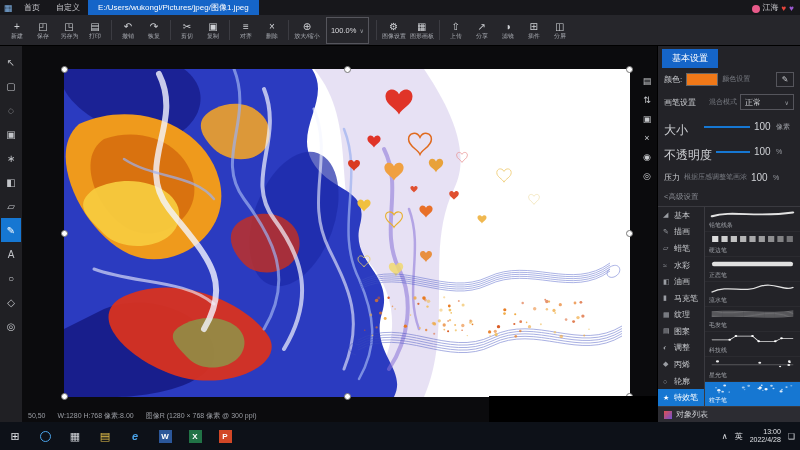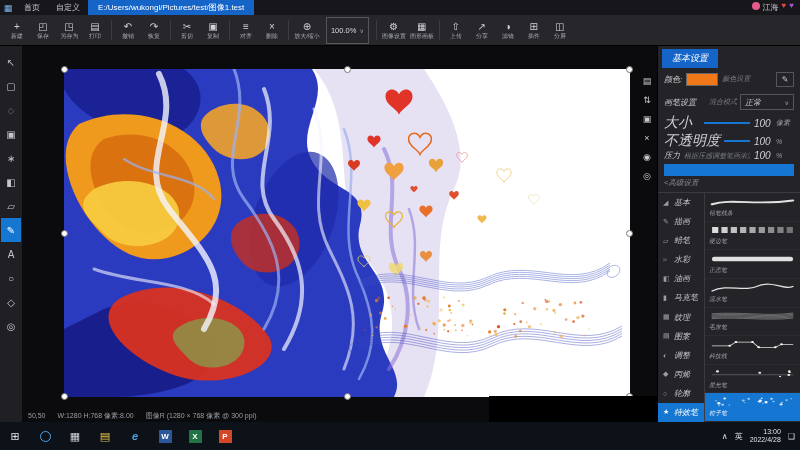--- a/index.html
+++ b/index.html
@@ -5,21 +5,21 @@
   html,body{margin:0;padding:0;width:800px;height:450px;overflow:hidden;background:#000;
     font-family:"Liberation Sans","DejaVu Sans",sans-serif;}
   .app{width:800px;height:450px;display:flex;flex-direction:column;}
 
   
   .titlebar{flex:0 0 15px;background:#17171b;display:flex;align-items:center;color:#c9c9ce;font-size:8px;}
   .logo{width:16px;text-align:center;color:#7fb3e8;font-size:9px;}
   .ttab{padding:0 8px;height:100%;display:flex;align-items:center;white-space:nowrap;}
   .ttab.doc{background:#1565c8;color:#fff;max-width:200px;overflow:hidden;text-overflow:ellipsis;display:block;line-height:15px;padding:0 10px;}
   .tspacer{flex:1;}
-  .user{display:flex;align-items:flex-start;gap:3px;padding-right:6px;}
+  .user{display:flex;align-items:flex-end;gap:3px;padding-right:6px;}
   .avatar{width:8px;height:8px;border-radius:50%;background:#e85a8a;}
   .heart{font-size:8px;line-height:8px;}
 
   
   .toolbar{flex:0 0 30px;background:#26262b;display:flex;align-items:center;padding:0 4px;border-bottom:1px solid #000;}
   .tbtn{display:flex;flex-direction:column;align-items:center;justify-content:center;min-width:26px;height:28px;color:#d0d2d6;}
   .tico{font-size:10px;line-height:11px;}
   .tlbl{font-size:7px;color:#a8abb2;line-height:8px;white-space:nowrap;transform:scale(.85);}
   .tsep{width:1px;height:20px;background:#3c3c42;margin:0 3px;}
   .zoombox{display:flex;align-items:center;gap:3px;border:1px solid #55555c;height:15px;padding:5px 4px;font-size:7.5px;color:#d8d8dc;margin:0 4px;}
@@ -34,39 +34,39 @@
   .canvas-area{flex:1;position:relative;background:#0b0b0d;min-width:0;}
   .image-wrap{position:absolute;left:42px;top:23px;width:566px;height:328px;}
   .image-wrap svg.art{width:100%;height:100%;display:block;background:#fff;}
   .handle{position:absolute;width:5px;height:5px;border-radius:50%;background:#fff;border:1px solid #777;}
   .black-strip{position:absolute;right:0;bottom:0;width:168px;height:26px;background:#000;}
   .statusbar{position:absolute;left:0;bottom:0;height:13px;display:flex;align-items:center;gap:12px;color:#9a9da3;font-size:7px;padding-left:6px;white-space:nowrap;}
   .mini{position:absolute;right:3px;top:28px;display:flex;flex-direction:column;gap:5px;align-items:center;color:#c8cacd;}
   .mini .micon{font-size:9px;width:14px;height:14px;display:flex;align-items:center;justify-content:center;}
 
   
-  .panel{flex:0 0 142px;background:#232328;display:flex;flex-direction:column;color:#cfd1d5;border-left:1px solid #000;font-style:italic;}
+  .panel{flex:0 0 142px;background:#232328;display:flex;flex-direction:column;color:#cfd1d5;border-left:1px solid #000;}
   .phead{flex:0 0 22px;display:flex;align-items:center;}
   .ptab{background:#1565c8;color:#fff;font-size:9px;padding:3px 10px;margin:2px 0 0 4px;}
   .prow{display:flex;align-items:center;padding:0 6px;font-size:8px;}
   .color-row{flex:0 0 22px;gap:4px;}
   .swatch{width:30px;height:11px;border:1px solid #666;}
   .hint{color:#7a7d84;font-size:7px;}
   .editbtn{margin-left:auto;width:16px;height:13px;border:1px solid #55555c;display:flex;align-items:center;justify-content:center;font-size:8px;color:#c2c4c8;}
   .bs-row{flex:0 0 24px;justify-content:space-between;}
   .blend{display:flex;align-items:center;gap:3px;}
   .select{border:1px solid #55555c;height:14px;display:flex;align-items:center;padding:0 4px;font-size:8px;min-width:44px;justify-content:space-between;gap:6px;}
   .select .carat{font-size:6px;color:#9a9da3;}
   .slider-row{flex:0 0 20px;gap:4px;}
-  .slabel{flex:0 0 36px;font-size:14px;white-space:nowrap;}
+  .slabel{flex:0 0 36px;font-size:12px;white-space:nowrap;margin-top:8px;}
   .slider{flex:1;height:2px;background:#4a4a52;position:relative;}
   .slider .fill{position:absolute;left:0;top:0;bottom:0;background:#1677d2;}
   .sval{width:16px;text-align:right;font-size:10px;}
   .sunit{width:18px;font-size:7px;color:#9a9da3;padding-left:2px;}
-  .pressure{flex:0 0 26px;display:flex;flex-direction:column;justify-content:center;padding:0 6px;gap:3px;}
+  .pressure{flex:0 0 26px;display:flex;flex-direction:row;justify-content:center;padding:0 6px;gap:3px;}
   .pressure .line1{display:flex;align-items:center;gap:4px;font-size:8px;}
   .pressure .hint{flex:1;overflow:hidden;white-space:nowrap;}
   .adv{flex:0 0 14px;font-size:7.5px;color:#8b8e95;padding:2px 6px 0;}
   .browser{flex:1;display:flex;min-height:0;border-top:1px solid #3a3a40;}
   .cats{width:46px;border-right:1px solid #3a3a40;display:flex;flex-direction:column;}
   .cat{flex:1;display:flex;align-items:center;gap:3px;padding-left:5px;font-size:8px;color:#c6c8cc;white-space:nowrap;}
   .cat .cglyph{font-size:7px;width:8px;color:#9a9da3;}
   .cat.active{background:#1677d2;color:#fff;}
   .cat.active .cglyph{color:#fff;}
   .brushes{flex:1;display:flex;flex-direction:column;min-width:0;}
@@ -88,21 +88,21 @@
 </style>
 </head>
 <body>
 
 <div class="app">
 
   <div class="titlebar">
     <div class="logo">▦</div>
     <div class="ttab">首页</div>
     <div class="ttab">自定义</div>
-    <div class="ttab doc">E:/Users/wukongl/Pictures/test/图像1.test</div>
+    <div class="ttab doc">E:/Users/wukongl/Pictures/jpeg/图像1.jpeg</div>
     <div class="tspacer"></div>
     <div class="user">
       <span class="avatar"></span>
       <span>江海</span>
       <span class="heart" id="heart1" style="color: rgb(232, 69, 60);">♥</span>
       <span class="heart" id="heart2" style="color: rgb(155, 89, 208);">♥</span>
     </div>
   </div>
 
   <div class="toolbar">
@@ -615,20 +615,24 @@
                 <circle cx="74.84803009033203" cy="5.486915588378906" r="1.1284757614135743" fill="#fff" opacity="0.6361099243164062"></circle>
                 <circle cx="52.000831604003906" cy="9.802177429199219" r="0.8547933578491211" fill="#fff" opacity="0.5152282893657685"></circle>
                 <circle cx="50.91737103462219" cy="3.0036120414733887" r="0.9114665561821311" fill="#fff" opacity="0.8661656737327575"></circle>
                 <circle cx="62.241007804870605" cy="7.320938587188721" r="1.0038729429244995" fill="#fff" opacity="0.7055671215057373"></circle>
               </svg>
               <div class="blabel">粒子笔</div>
             </div>
           </div>
       </div>
 
+      <div class="objbar">
+        <span class="objicon"></span>
+        <span>对象列表</span>
+      </div>
     </div>
   </div>
 
   <div class="taskbar">
     <div class="titem">
         <span>⊞</span>
       </div>
     <div style="display:flex;height:100%;">
         <div class="titem">
           <span class="ring"></span>

